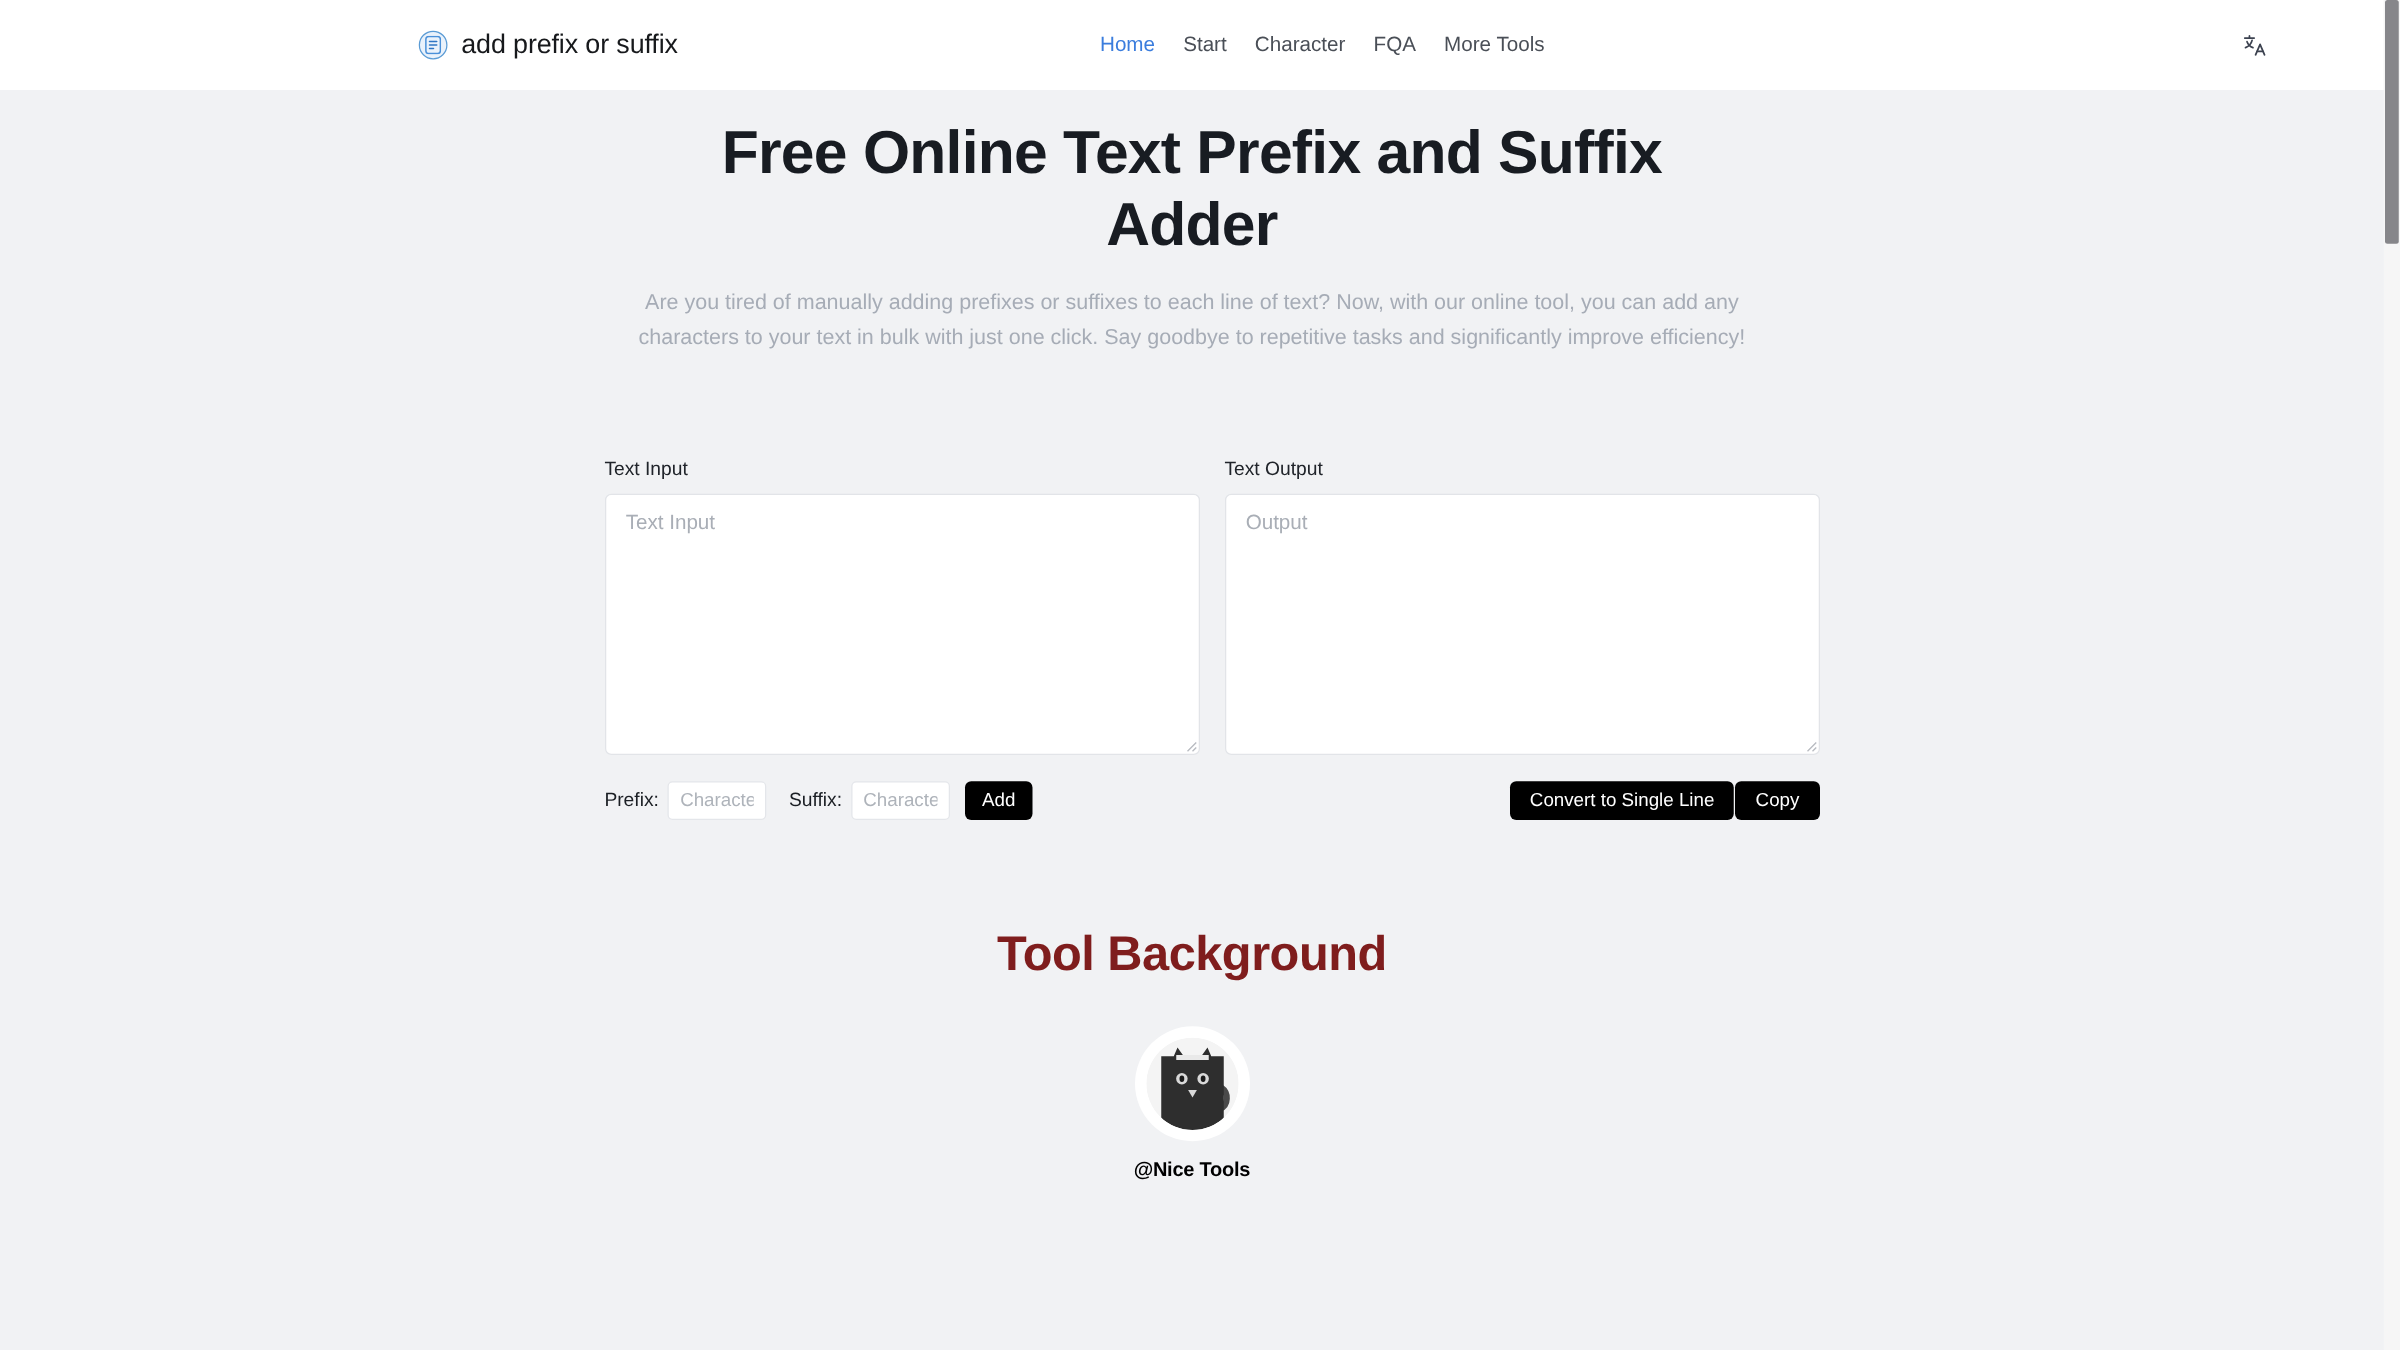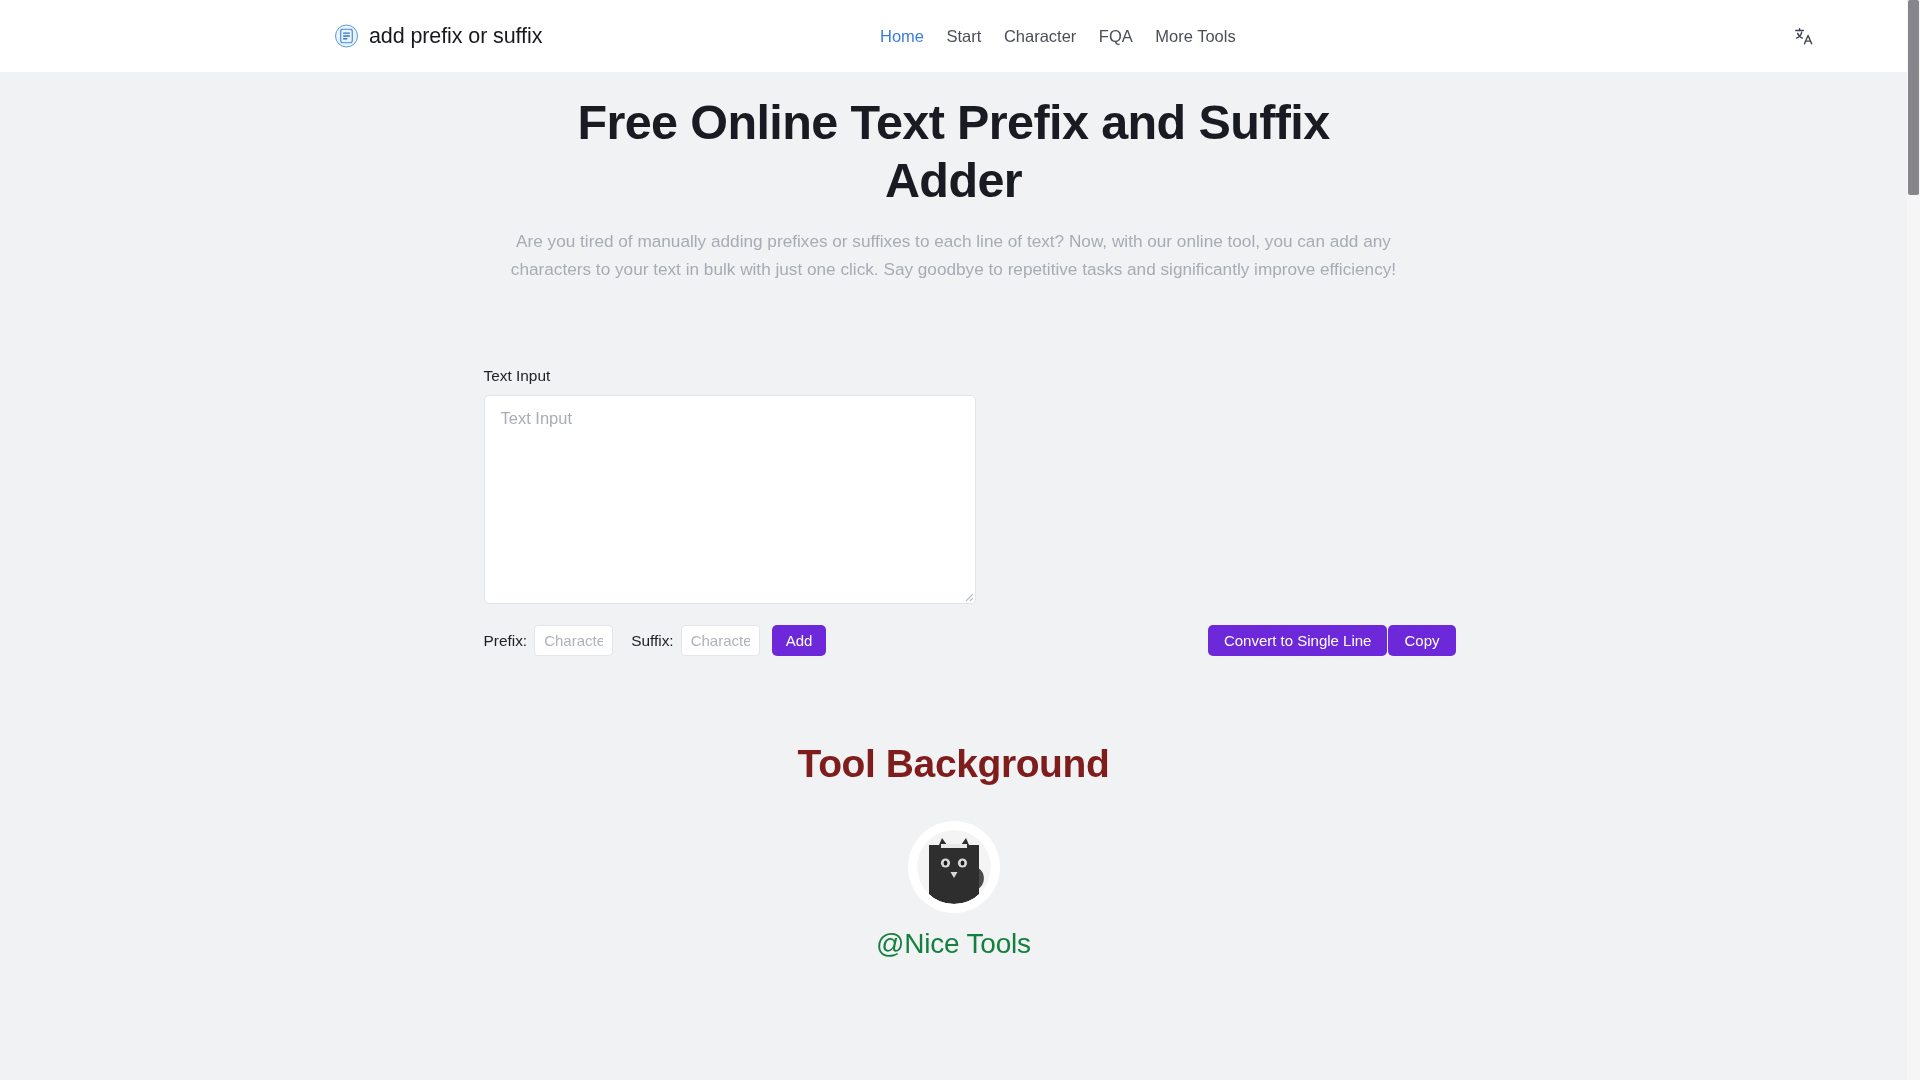--- a/index.html
+++ b/index.html
@@ -192,21 +192,21 @@
     font-size: 15px;
     color: #20242a;
     outline: none;
   }
   .ctl-input::placeholder { color: #aeb3ba; }
   .gap-suffix { margin-left: 18px; }
 
   .btn {
     border: none;
     border-radius: 5px;
-    background: #6d28d9;
+    background: #000000;
     color: #ffffff;
     font-family: "Liberation Sans", sans-serif;
     font-size: 15px;
     height: 31px;
     padding: 0 13px;
     cursor: pointer;
     white-space: nowrap;
     line-height: 31px;
   }
   .btn-add { margin-left: 12px; padding: 0 14px; }
@@ -258,23 +258,23 @@
   }
   .avatar-inner {
     width: 74px;
     height: 74px;
     border-radius: 50%;
     overflow: hidden;
     display: block;
   }
   .avatar-name {
     margin-top: 15px;
-    font-size: 28px;
-    font-weight: 400;
-    color: #15803d;
+    font-size: 16px;
+    font-weight: 700;
+    color: #000000;
     letter-spacing: -0.2px;
   }
 
   
   .scrollbar-track {
     position: absolute;
     top: 0;
     right: 0;
     width: 13px;
     height: 1080px;
@@ -338,20 +338,29 @@
       <div class="pane">
         <div class="pane-label">Text Input</div>
         <div class="pane-wrap">
           <textarea class="pane-box" placeholder="Text Input" style=""></textarea>
           <svg class="resize-grip" viewBox="0 0 13 13">
             <path d="M12 5 L5 12 M12 9 L9 12" stroke="#b9bcc2" stroke-width="1.1" fill="none"></path>
           </svg>
         </div>
       </div>
 
+      <div class="pane">
+        <div class="pane-label">Text Output</div>
+        <div class="pane-wrap">
+          <textarea class="pane-box" placeholder="Output" style=""></textarea>
+          <svg class="resize-grip" viewBox="0 0 13 13">
+            <path d="M12 5 L5 12 M12 9 L9 12" stroke="#b9bcc2" stroke-width="1.1" fill="none"></path>
+          </svg>
+        </div>
+      </div>
 
     </div>
 
     <div class="controls">
       <div class="ctl-left">
         <span class="ctl-label">Prefix:</span>
         <input class="ctl-input" type="text" placeholder="Character" style="">
         <span class="ctl-label gap-suffix">Suffix:</span>
         <input class="ctl-input" type="text" placeholder="Character" style="">
         <button class="btn btn-add">Add</button>

